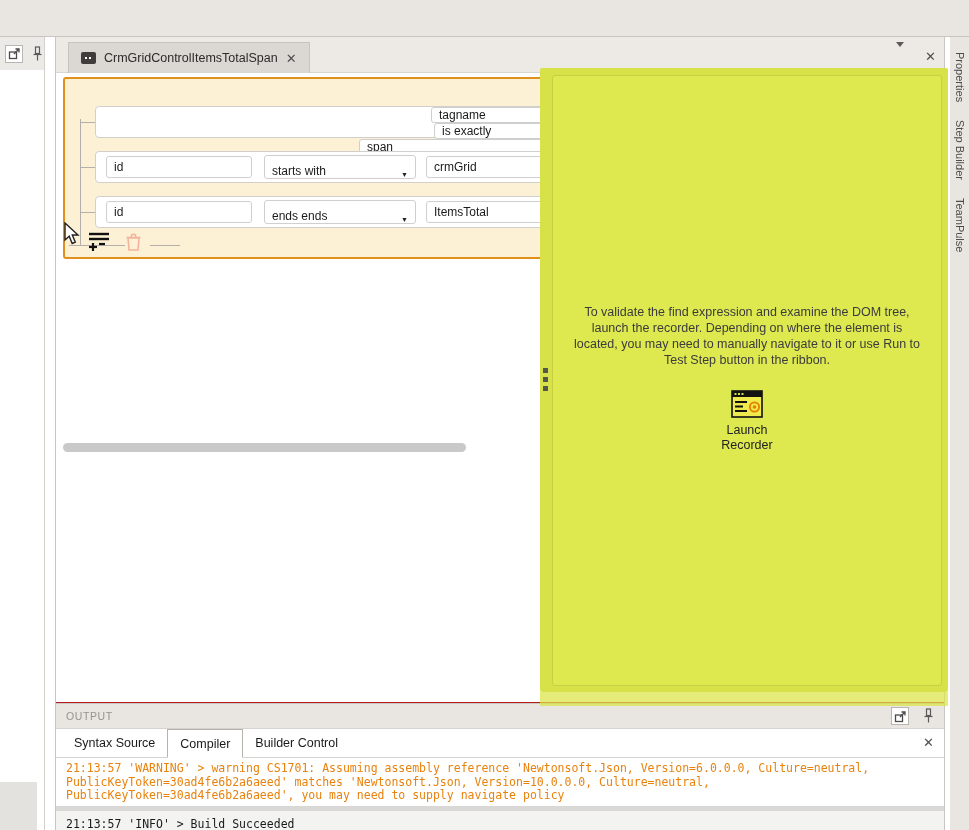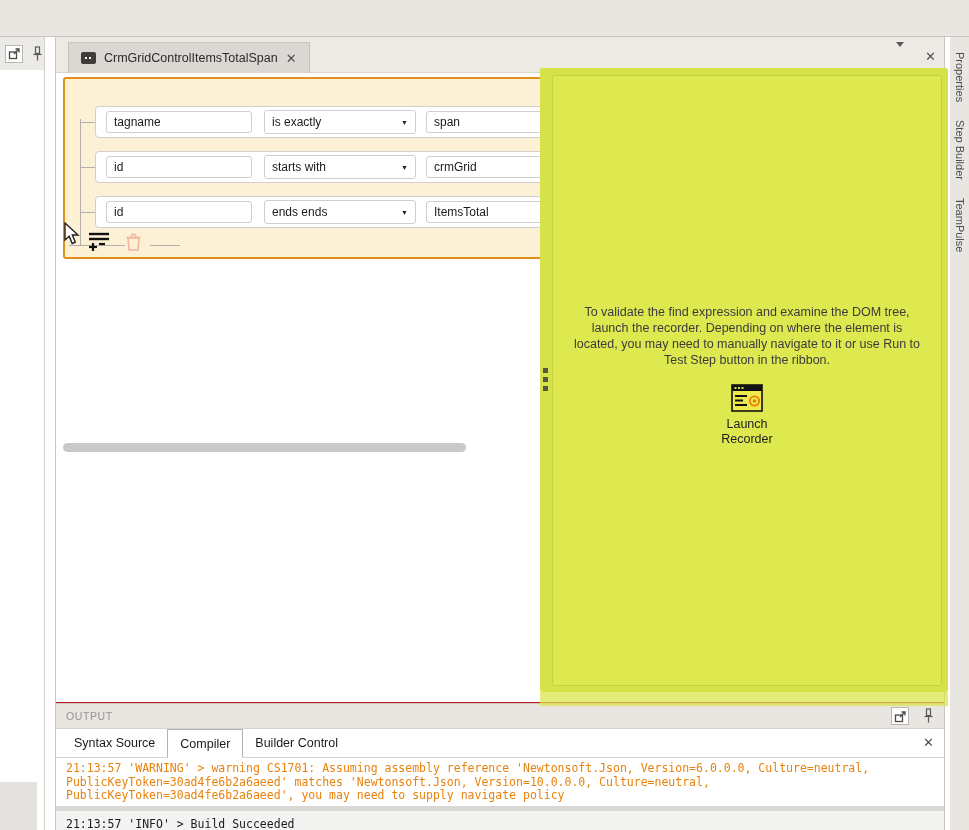--- a/index.html
+++ b/index.html
@@ -34,35 +34,35 @@
   .chev-line .bar { height:0; border-top:1.5px solid #5a5a5a; margin-bottom:3px; }
   .chev-line .tri { width:0; height:0; border-left:4px solid transparent; border-right:4px solid transparent; border-top:5px solid #5a5a5a; margin:0 auto; }
 
   
   .editor { position:relative; height:629px; background:#ffffff; }
   .finder { position:absolute; left:7px; top:4px; width:850px; height:182px; background:#fdf1d5; border:2px solid #e1901b; border-radius:3px; }
   .tree-v { position:absolute; left:15px; top:40px; width:1px; height:126px; background:#b3b0ac; }
   .tree-h { position:absolute; height:1px; background:#b3b0ac; }
   .frow { position:absolute; left:30px; width:808px; height:32px; background:#ffffff; border:1px solid #d2d0cd; border-radius:4px; display:flex; align-items:center; padding-left:10px; }
   .frow input { width:146px; height:22px; border:1px solid #cfcfcf; border-radius:3px; font-family:"Liberation Sans",sans-serif; font-size:12px; padding:0 7px; color:#1a1a1a; outline:none; }
-  .fsel { width:152px; height:24px; margin-left:12px; background:#ffffff; border:1px solid #cfcfcf; border-radius:3px; display:flex; align-items:center; justify-content:space-between; padding:0 7px; font-size:12px; color:#1a1a1a; cursor:pointer; }
+  .fsel { width:152px; height:24px; margin-left:12px; background:#ffffff; border:1px solid #cfcfcf; border-radius:3px; display:flex; align-items:flex-end; justify-content:space-between; padding:0 7px; font-size:12px; color:#1a1a1a; cursor:pointer; }
   .fsel .arrow { font-size:7px; color:#222222; }
   .fval { margin-left:10px; width:300px !important; }
   .finder-tools { position:absolute; left:22px; top:152px; display:flex; align-items:center; gap:14px; }
   .hscroll { position:absolute; left:7px; top:370px; width:403px; height:9px; background:#c9c9c9; border-radius:5px; cursor:pointer; }
   .cursor-svg { position:absolute; left:7px; top:149px; }
 
   
   .overlay { position:absolute; left:540px; top:68px; width:408px; height:624px; background:#d7e148; border-radius:2px; z-index:5; }
   .overlay-band { position:absolute; left:540px; top:692px; width:408px; height:14px; background:rgba(219,228,70,0.72); z-index:6; }
   .overlay-inner { position:absolute; left:12px; top:7px; width:390px; height:611px; background:#dee950; border:1px solid #c6d044; border-radius:3px; padding:228px 16px 0 16px; }
   .grip { position:absolute; left:3px; top:300px; width:5px; display:flex; flex-direction:column; gap:4px; cursor:ew-resize; }
   .grip span { width:5px; height:5px; background:#55564c; }
   .ov-text { font-size:12.5px; font-weight:400; color:#3b3b3b; text-align:center; line-height:16px; }
-  .launch-btn { margin:16px auto 0 auto; width:74px; text-align:center; cursor:pointer; }
+  .launch-btn { margin:22px auto 0 auto; width:74px; text-align:center; cursor:pointer; }
   .launch-label { margin:5px auto 0 auto; width:64px; font-size:12.5px; color:#222222; line-height:15px; text-align:center; }
   .ov-note { margin:10px auto 0 auto; width:95%; font-size:12.5px; color:#3b3b3b; text-align:center; line-height:15px; }
 
   
   .output { position:absolute; left:0; bottom:0; width:888px; height:127px; background:#ffffff; border-top:1px solid #c9c6c2; }
   .out-header { height:25px; background:#e9e6e2; border-bottom:1px solid #d6d3d0; display:flex; align-items:center; padding:0 10px; }
   .out-title { font-size:10.5px; color:#96938f; letter-spacing:0.6px; }
   .out-header-icons { margin-left:auto; display:flex; align-items:center; gap:14px; }
   .out-tabs { position:relative; height:29px; background:#ffffff; border-bottom:1px solid #d4d1ce; display:flex; align-items:stretch; padding-left:6px; }
   .out-tab { display:flex; align-items:center; padding:0 12px; font-size:12.5px; color:#1a1a1a; cursor:pointer; }
@@ -117,21 +117,21 @@
 
     <div class="editor">
       <div class="finder">
         <div class="tree-v"></div>
         <div class="tree-h" style="left:15px; top:43px; width:15px;"></div>
         <div class="tree-h" style="left:15px; top:88px; width:15px;"></div>
         <div class="tree-h" style="left:15px; top:133px; width:15px;"></div>
         <div class="tree-h" style="left:4px; top:166px; width:56px;"></div>
         <div class="tree-h" style="left:85px; top:166px; width:30px;"></div>
 
-        <div class="frow" style="top:27px;">
+        <div class="frow" style="top:27px;flex-direction:column;">
           <input value="tagname" style="">
           <div class="fsel">
             <span>is exactly</span>
             <span class="arrow">▼</span>
           </div>
           <input class="fval" value="span" style="">
         </div>
 
         <div class="frow" style="top:72px;">
           <input value="id" style="">

